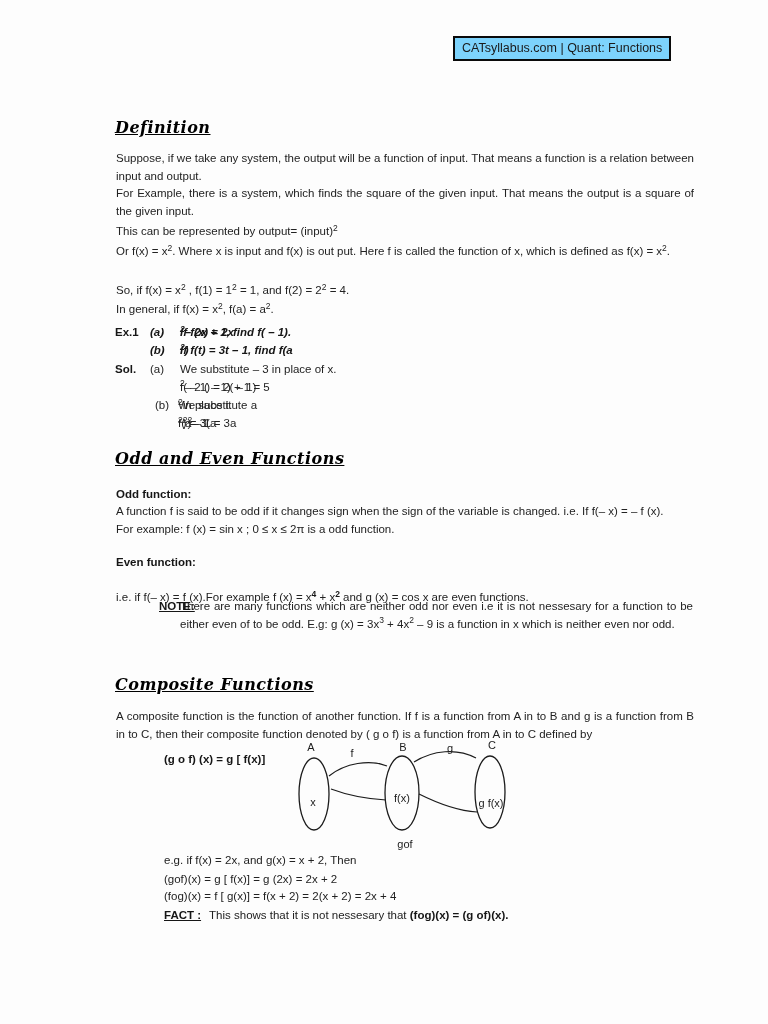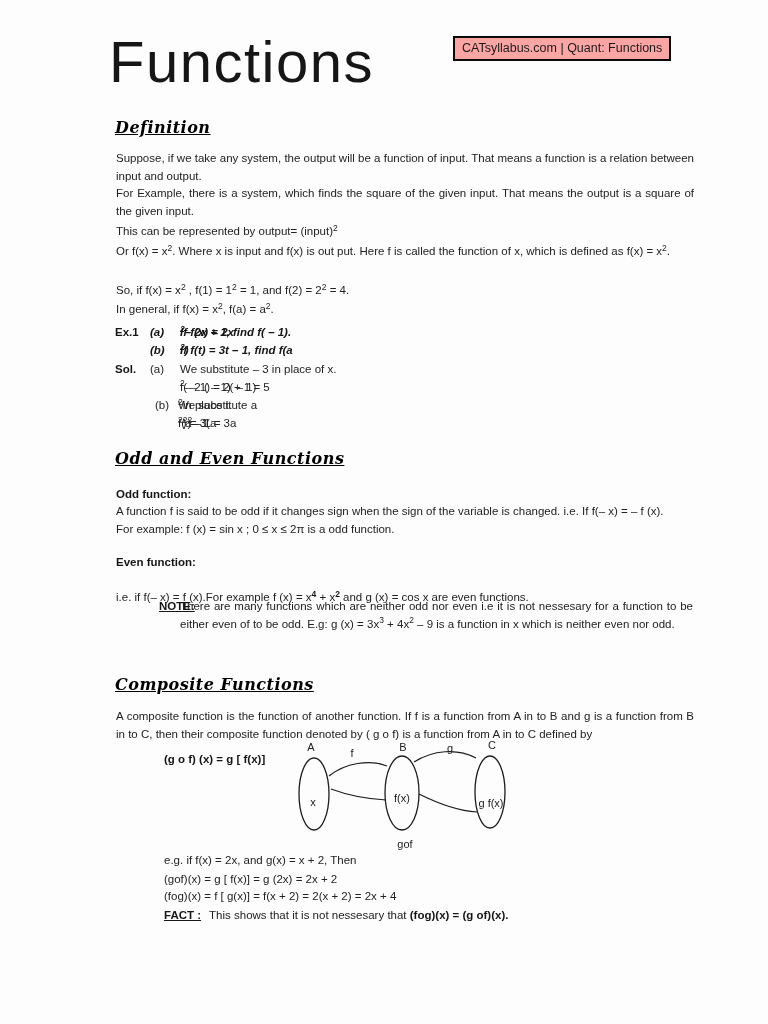--- a/index.html
+++ b/index.html
@@ -9,21 +9,21 @@
   }
   .abs{position:absolute;}
   .body{left:105px;width:578px;font-size:11.5px;line-height:17.5px;margin:11px;}
   .just{text-align:justify;}
   .title{
     left:109px;top:30px;font-size:58px;line-height:1.1;font-weight:400;
     letter-spacing:1.5px;color:#161616;margin:0;
   }
   .header-box{
     left:453px;top:36px;border:2px solid #0a0a0a;padding:2px 7px;
-    font-size:12.5px;line-height:17px;white-space:nowrap;background:#fca5a5;color:#1a1a1a;
+    font-size:12.5px;line-height:17px;white-space:nowrap;background:#7dd3fc;color:#1a1a1a;
   }
   .script-heading{
     left:115px;font-family:"DejaVu Serif",serif;font-style:italic;font-weight:700;
     font-size:16px;line-height:20px;letter-spacing:0.5px;color:#000000;
     text-decoration:underline;margin:0;
   }
   .bold-label{font-weight:700;color:#161616;}
   .bi{font-weight:700;font-style:italic;color:#161616;}
   sup,.f-sup{font-size:8.5px;vertical-align:baseline;position:relative;top:-4.5px;line-height:0;}
   .f-b{font-weight:700;color:#161616;}
@@ -40,21 +40,20 @@
   .note-text{margin:0 0 0 65px;text-align:justify;}
   .indent{left:148px;font-size:11.5px;line-height:17px;white-space:nowrap;margin:16px;}
   .fact-label{font-weight:700;text-decoration:underline;color:#161616;margin-right:8px;}
   svg text{font-family:"Liberation Sans",sans-serif;font-size:11px;fill:#1c1c1c;}
 </style>
 </head>
 <body>
 
 <div class="page">
 
-  <h1 class="abs title">Functions</h1>
 
   <div class="abs header-box">
     <span>CATsyllabus.com | Quant: Functions</span>
   </div>
 
   <h2 class="abs script-heading" style="top:118px">Definition</h2>
   <p class="abs body just" style="top:139px">Suppose, if we take any system, the output will be a function of input. That means a function is a relation between input and output.</p>
   <p class="abs body just" style="top:174px">For Example, there is a system, which finds the square of the given input. That means the output is a square of the given input.</p>
   <p class="abs body" style="top:212px"><span>This can be represented by output= (input)</span><sup class="f-sup">2</sup></p>
   <p class="abs body just" style="top:232px"><span>Or f(x) = x</span><sup class="f-sup">2</sup><span>. Where x is input and f(x) is out put. Here f is called the function of x, which is defined as f(x) = x</span><sup class="f-sup">2</sup><span>.</span></p>

